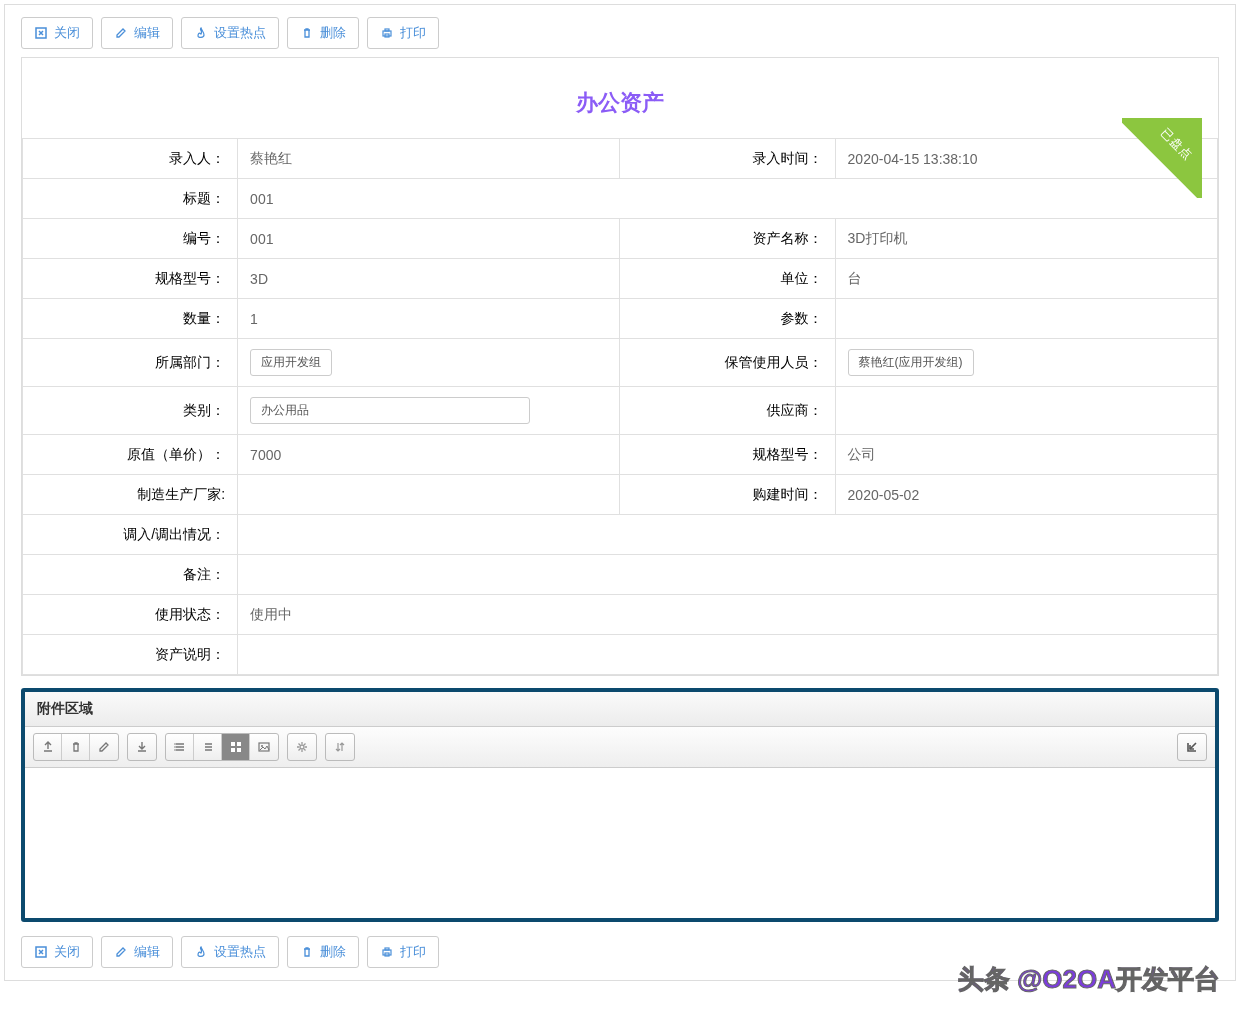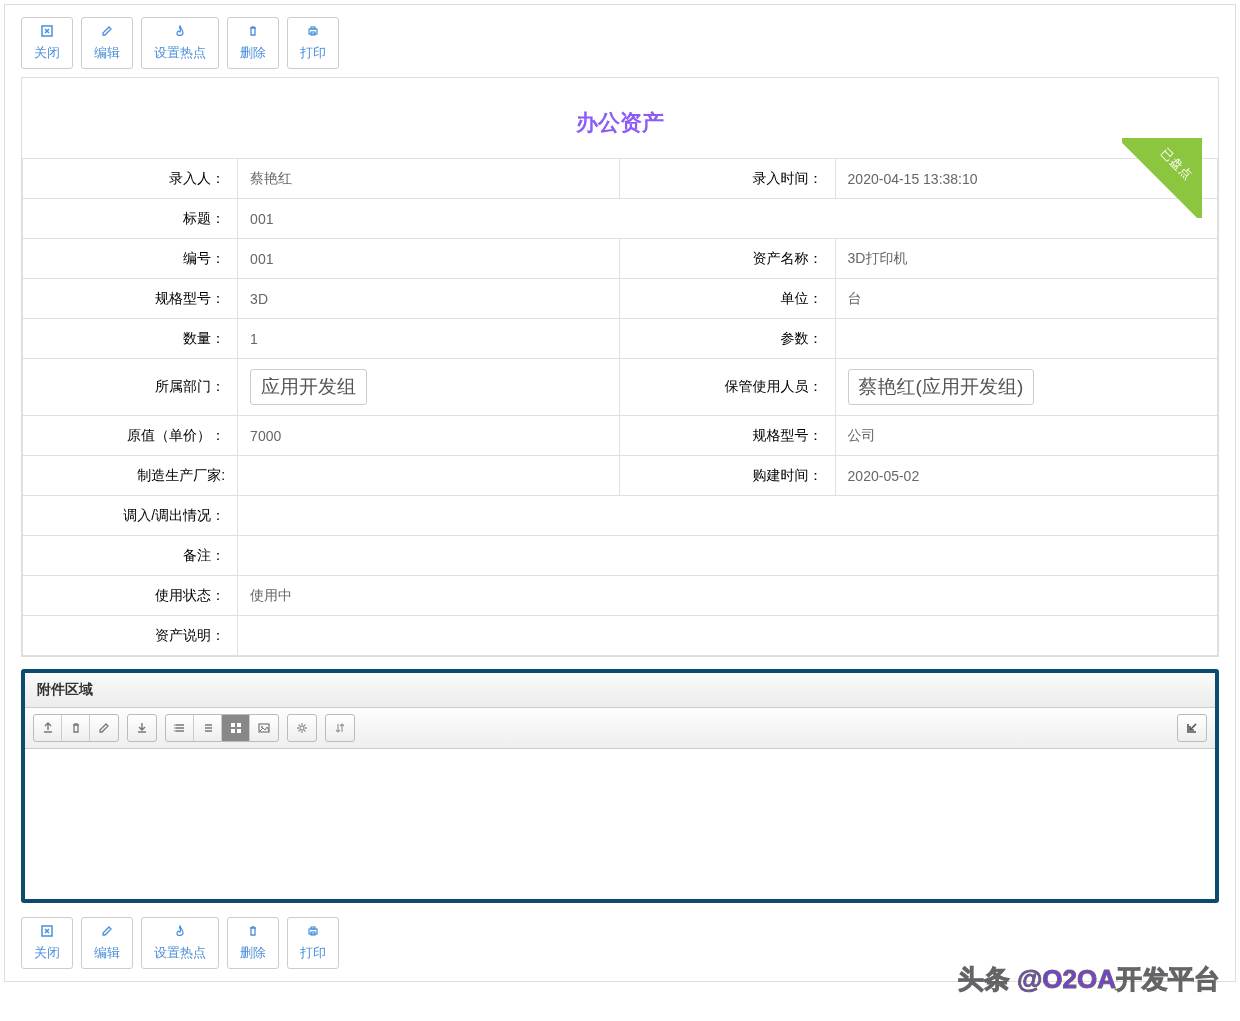--- a/index.html
+++ b/index.html
@@ -1,30 +1,30 @@
 <!DOCTYPE html>
 <html><head>
 <meta charset="utf-8">
 <style>
 * { box-sizing: border-box; margin: 0; padding: 0; }
 body { font-family: "Microsoft YaHei", Arial, sans-serif; font-size: 14px; background: #fff; color: #333; }
 .outer { border: 1px solid #ddd; margin: 4px; padding: 12px 16px; position: relative; }
 .toolbar { display: flex; gap: 8px; margin-bottom: 4px; }
-.btn { display: inline-flex; align-items: center; gap: 6px; padding: 6px 12px; border: 1px solid #ccc; border-radius: 3px; background: #fff; color: #4a8fd9; cursor: pointer; font-size: 13px; flex-direction: column; }
+.btn { display: inline-flex; align-items: center; gap: 6px; padding: 6px 12px; border: 1px solid #ccc; border-radius: 3px; background: #fff; color: #4a8fd9; cursor: pointer; font-size: 13px; }
 .btn .ic { width: 14px; height: 14px; display: inline-flex; align-items: center; justify-content: center; }
 .corner-ribbon { position: absolute; top: 60px; right: 16px; width: 80px; height: 80px; overflow: hidden; }
 .corner-ribbon::before { content: ""; position: absolute; width: 120px; height: 120px; background: #8cc63f; transform: rotate(45deg); top: -60px; right: -60px; }
 .corner-ribbon span { position: absolute; top: 18px; right: 6px; color: #fff; font-size: 12px; transform: rotate(45deg); letter-spacing: 1px; }
 .form-wrap { border: 1px solid #ddd; margin-top: 8px; position: relative; overflow: hidden; }
 .title { text-align: center; color: #8b5cf6; font-size: 22px; font-weight: bold; padding: 30px 0 20px 0; }
 .data-table { width: 100%; border-collapse: collapse; }
 .data-table td { border: 1px solid #e0e0e0; padding: 10px 12px; vertical-align: middle; height: 40px; }
 .data-table td.lab { width: 18%; text-align: right; color: #000000; white-space: nowrap; }
 .data-table td.val { width: 32%; color: #666; }
-.tag-box { display: inline-block; border: 1px solid #ccc; border-radius: 3px; padding: 4px 10px; color: #555; font-size: 19px; min-width: 80px; }
+.tag-box { display: inline-block; border: 1px solid #ccc; border-radius: 3px; padding: 4px 10px; color: #555; font-size: 12px; min-width: 80px; }
 .attach-section { margin-top: 12px; border: 4px solid #0c4a6e; border-radius: 3px; }
 .attach-header { background: linear-gradient(#fafafa, #ececec); padding: 8px 12px; font-weight: bold; color: #333; border-bottom: 1px solid #ccc; font-size: 14px; }
 .attach-tools-row { display: flex; justify-content: space-between; align-items: center; padding: 6px 8px; background: linear-gradient(#fdfdfd, #eee); border-bottom: 1px solid #ccc; }
 .tool-groups { display: flex; gap: 8px; }
 .tool-group { display: flex; border: 1px solid #bbb; border-radius: 3px; overflow: hidden; background: linear-gradient(#fff, #eee); }
 .tool-btn { width: 28px; height: 26px; display: flex; align-items: center; justify-content: center; border-right: 1px solid #ccc; cursor: pointer; color: #666; }
 .tool-btn:last-child { border-right: none; }
 .tool-btn.active { background: #888; color: #fff; }
 .attach-body { min-height: 150px; background: #fff; }
 .footer-toolbar { display: flex; gap: 8px; margin-top: 14px; }
@@ -118,20 +118,26 @@
         <td class="lab">参数：</td>
         <td class="val"></td>
       </tr>
       <tr>
         <td class="lab">所属部门：</td>
         <td class="val"><span class="tag-box">应用开发组</span></td>
         <td class="lab">保管使用人员：</td>
         <td class="val"><span class="tag-box">蔡艳红(应用开发组)</span></td>
       </tr>
       <tr>
+        <td class="lab">类别：</td>
+        <td class="val"><span class="tag-box" style="min-width:280px">办公用品</span></td>
+        <td class="lab">供应商：</td>
+        <td class="val"></td>
+      </tr>
+      <tr>
         <td class="lab">原值（单价）：</td>
         <td class="val">7000</td>
         <td class="lab">规格型号：</td>
         <td class="val">公司</td>
       </tr>
       <tr>
         <td class="lab">制造生产厂家:</td>
         <td class="val"></td>
         <td class="lab">购建时间：</td>
         <td class="val">2020-05-02</td>

